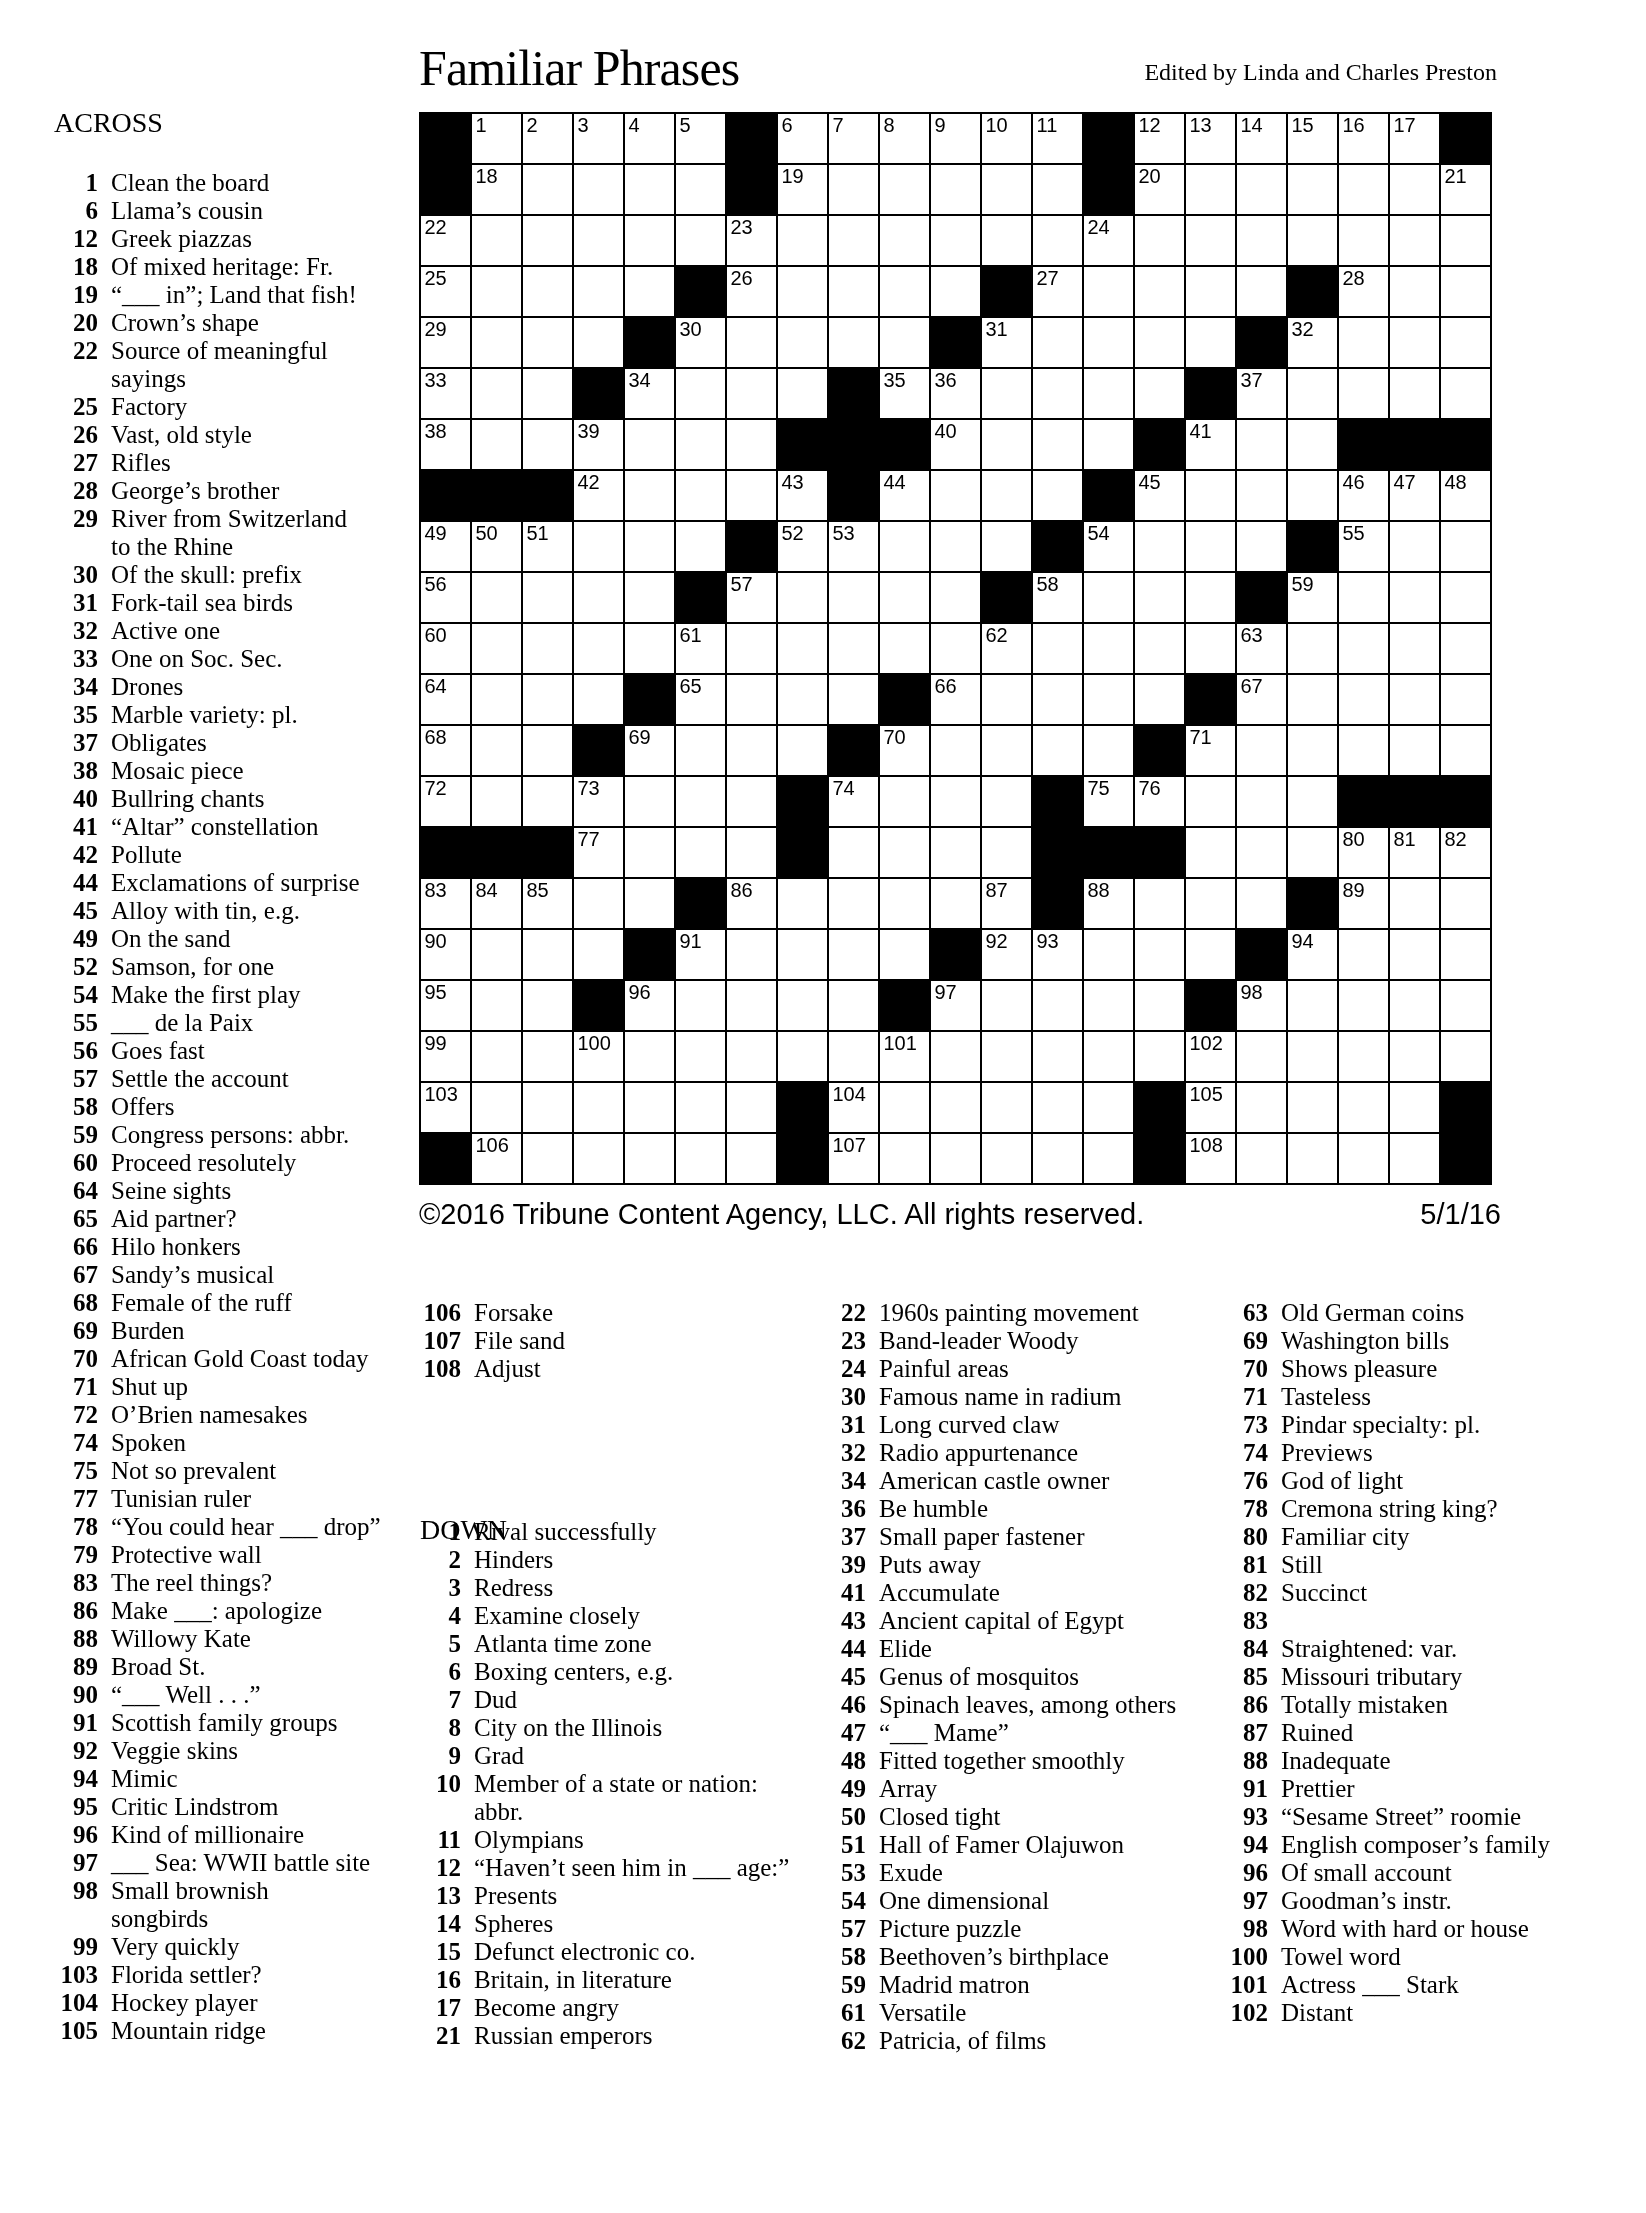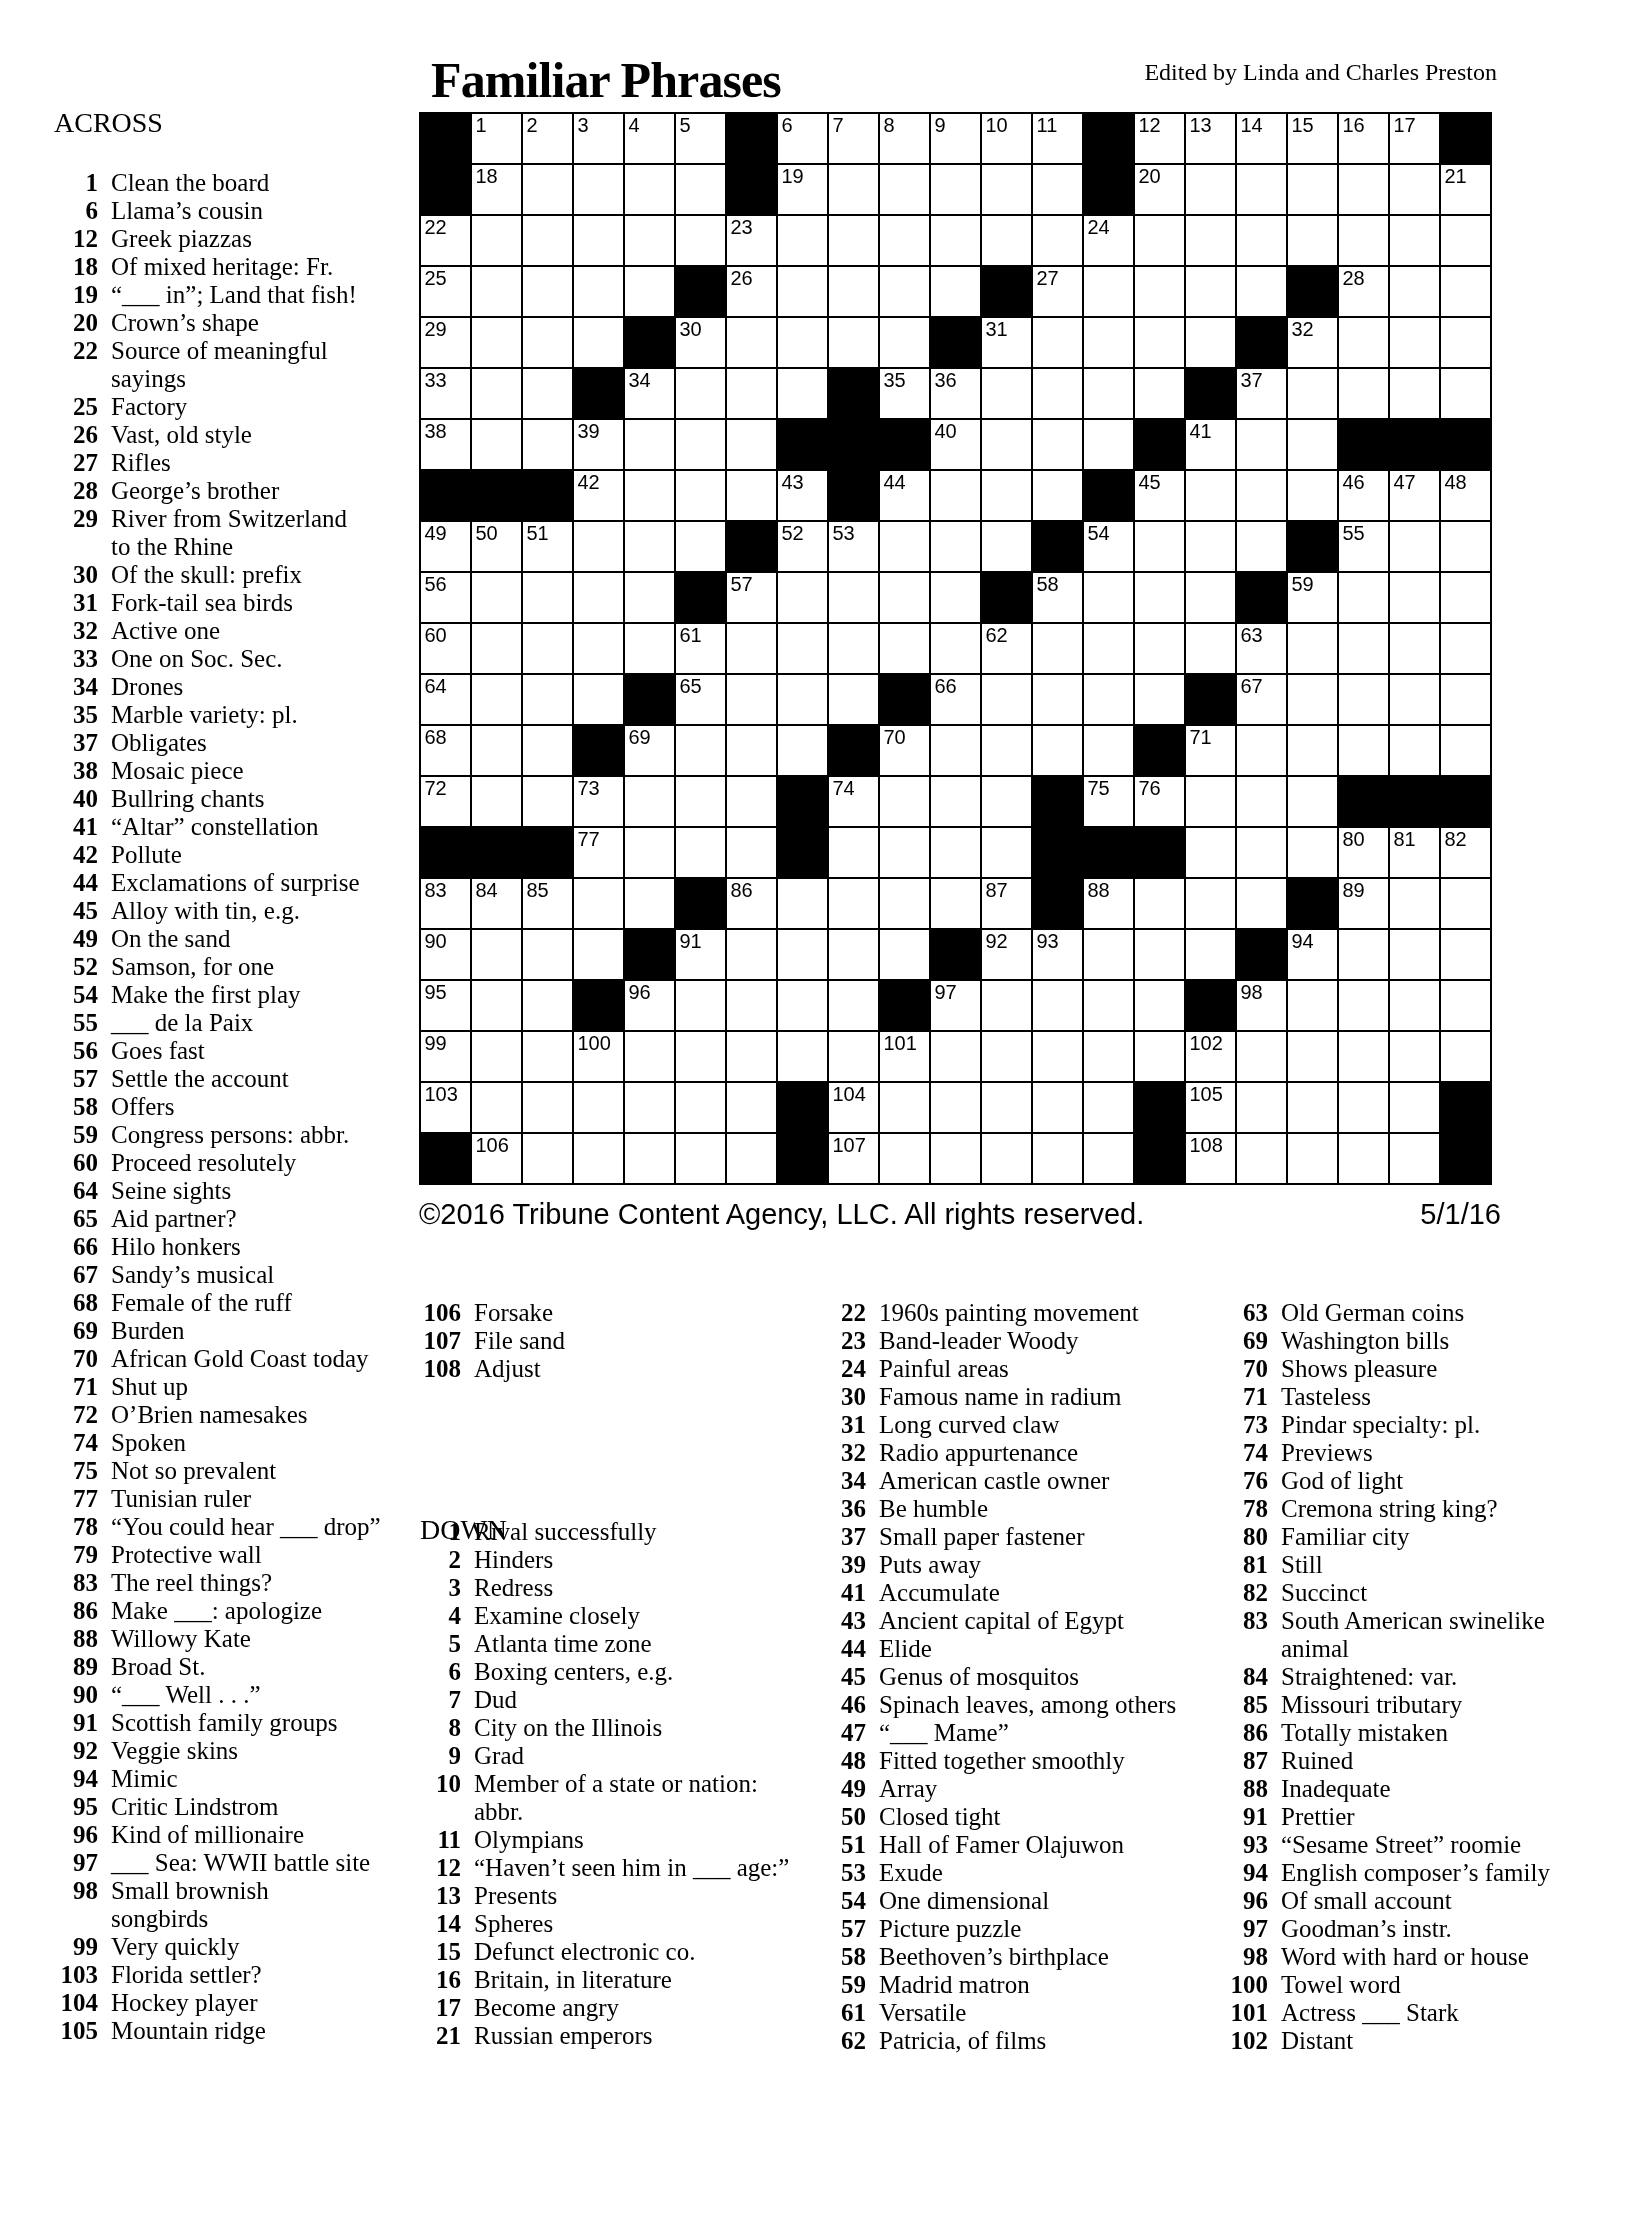--- a/index.html
+++ b/index.html
@@ -1,20 +1,20 @@
 <!DOCTYPE html>
 <html style="font-size:14px"><head>
 <meta charset="utf-8">
 <style>
   html,body { margin:0; padding:0; background:#fff; }
   .page { position:relative; width:1646px; height:2214px; background:#ffffff;
           font-family:"Liberation Serif", serif; color:#000; overflow:hidden; }
 
-  .title { position:absolute; left:415px; top:35px; font-size:50px; font-weight:bold;
-           letter-spacing:-0.9px; margin:16px; }
+  .title { position:absolute; left:415px; top:35px; font-size:50px; font-weight:normal;
+           letter-spacing:-0.9px; margin:4px; }
   .byline { position:absolute; right:149px; top:59px; font-size:24px; }
 
   .sec-label { position:absolute; font-size:28px; font-weight:normal;
                font-family:"Liberation Serif", serif; }
   .across-label { left:54px; top:107px; }
   .down-label  { left:420px; top:1514px; }
 
   .clue-col { position:absolute; }
   .clue { display:flex; align-items:baseline; line-height:28px; font-size:25px; }
   .clue .cnum { flex:0 0 var(--numw,50px); text-align:right; font-weight:bold; }
@@ -1216,22 +1216,20 @@
       <div class="clue">
         <span class="cnum">81</span>
         <span class="ctext">Still</span>
       </div>
       <div class="clue">
         <span class="cnum">82</span>
         <span class="ctext">Succinct</span>
       </div>
       <div class="clue">
         <span class="cnum">83</span>
-        <span class="ctext">South American swinelike
-animal</span>
       </div>
       <div class="clue">
         <span class="cnum">84</span>
         <span class="ctext">Straightened: var.</span>
       </div>
       <div class="clue">
         <span class="cnum">85</span>
         <span class="ctext">Missouri tributary</span>
       </div>
       <div class="clue">

